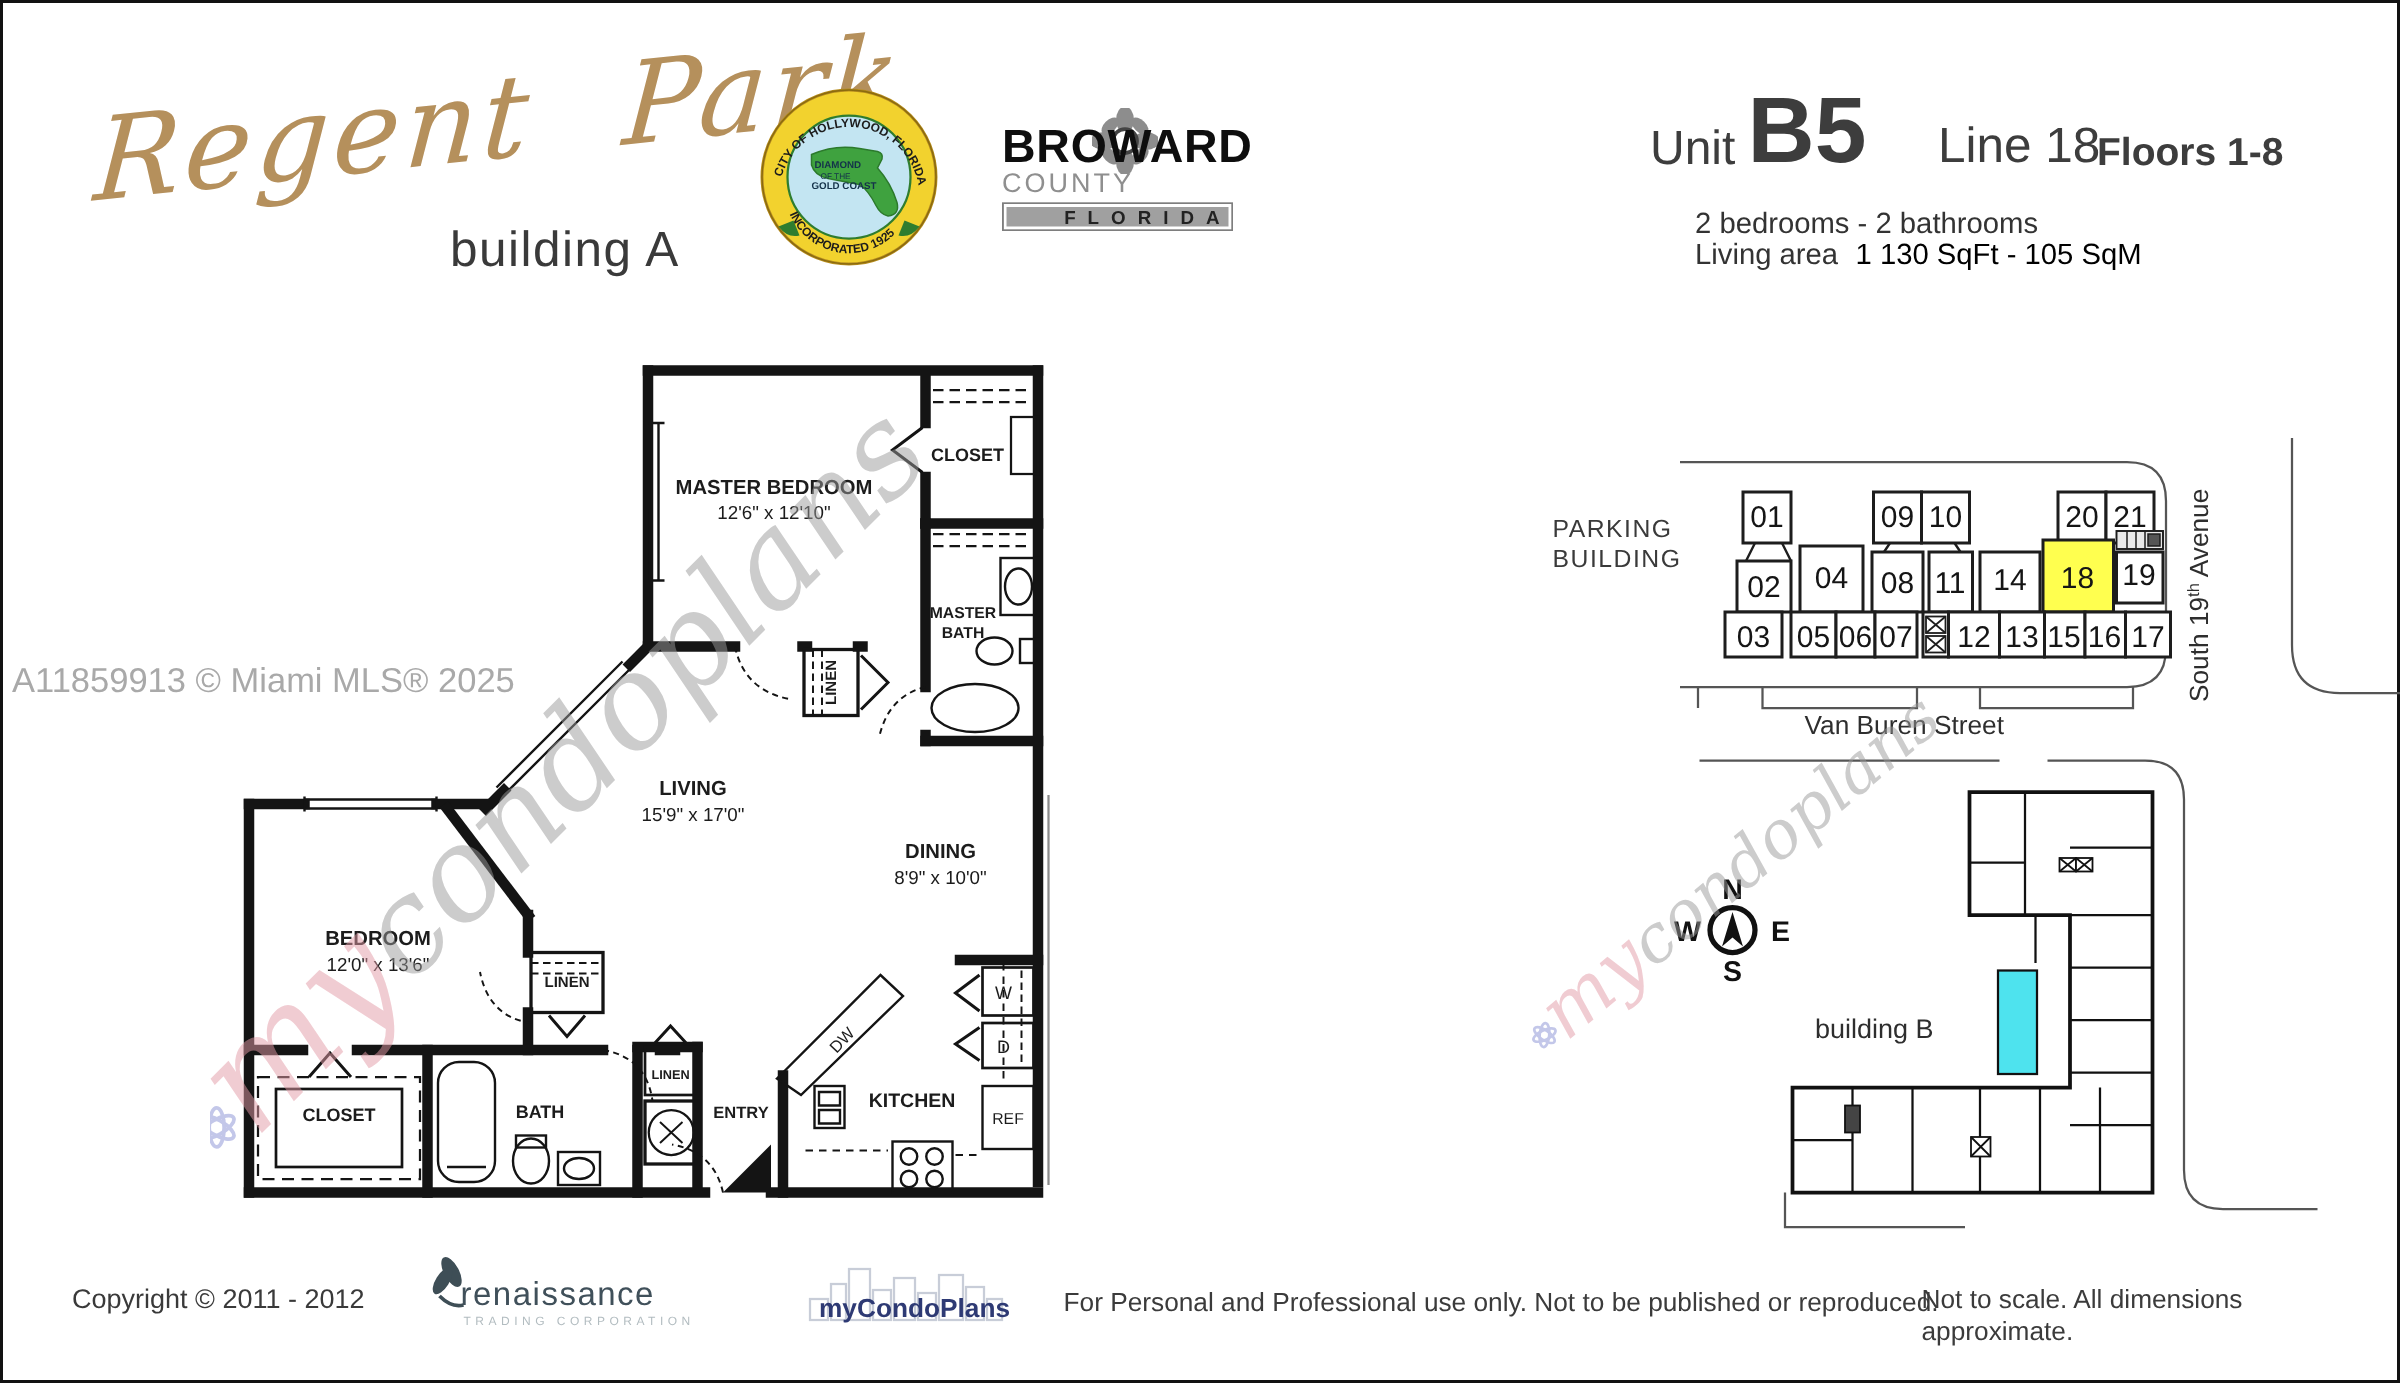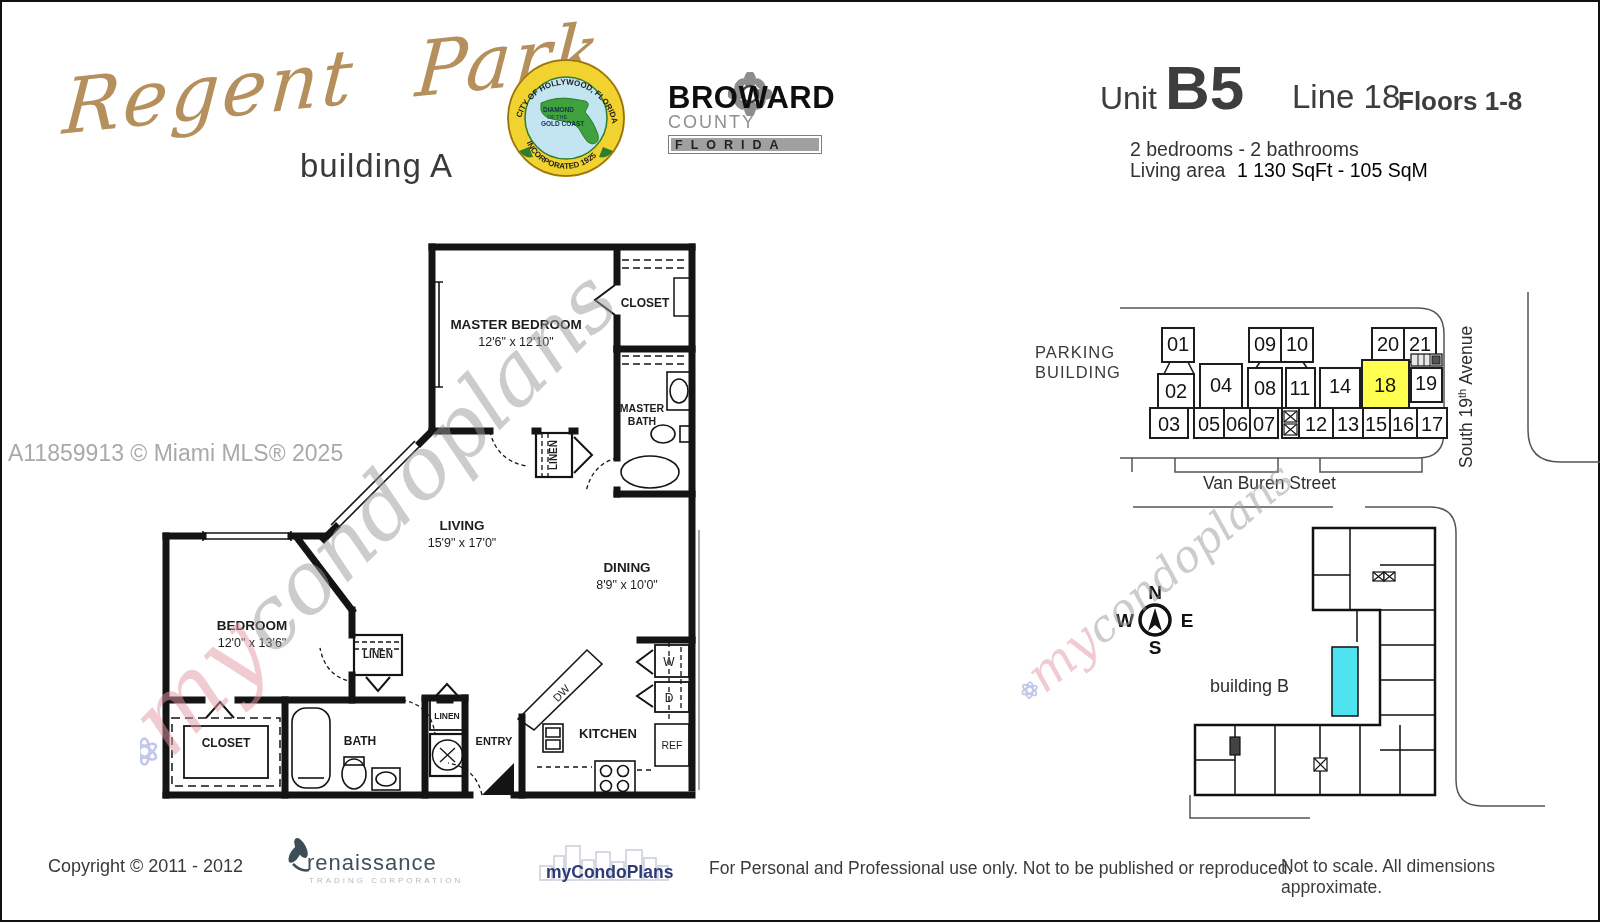--- a/index.html
+++ b/index.html
@@ -8,21 +8,21 @@
   .abs{position:absolute;}
   
   .logo-script{left:62px;top:34px;font-family:"DejaVu Serif",serif;font-style:italic;
     font-size:76px;color:#b5905c;transform:rotate(-6deg) skewX(-10deg);letter-spacing:3px;word-spacing:34px;white-space:nowrap;}
   .building-a{left:300px;top:147px;font-size:33px;color:#3a3a3a;letter-spacing:1px;}
   .broward{left:668px;top:80px;width:154px;}
   .brow-name{position:relative;font-size:31px;font-weight:800;color:#0e0e0e;letter-spacing:.5px;z-index:2;}
   .brow-flower{position:absolute;left:60px;top:-8px;z-index:1;}
   .brow-county{font-size:18px;color:#8f8f8f;letter-spacing:2px;text-align:left;margin-top:-4px;}
   .brow-state{margin-top:2px;background:#a0a0a0;border:1px solid #7e7e7e;box-shadow:inset 0 0 0 2px #fff;
-    font-size:12.5px;font-weight:bold;color:#222;letter-spacing:8px;text-align:left;padding:2px 12px 1px 6px;}
+    font-size:12.5px;font-weight:bold;color:#222;letter-spacing:8px;text-align:right;padding:2px 0 1px 6px;}
   .unit-row{color:#3d3d3d;}
   .u-label{left:1100px;top:80px;font-size:32px;}
   .u-num{left:1165px;top:52px;font-size:62px;font-weight:bold;}
   .u-line{left:1292px;top:78px;font-size:33px;}
   .u-floors{left:1398px;top:86px;font-size:26px;font-weight:bold;}
   .u-beds{left:1130px;top:138px;font-size:19.5px;color:#333;}
   .u-living-label{left:1130px;top:159px;font-size:19.5px;color:#333;}
   .u-living-value{left:1237px;top:159px;font-size:19.5px;color:#000000;}
   .mls{left:8px;top:440px;font-size:23px;color:#a9a9a9;}
   

